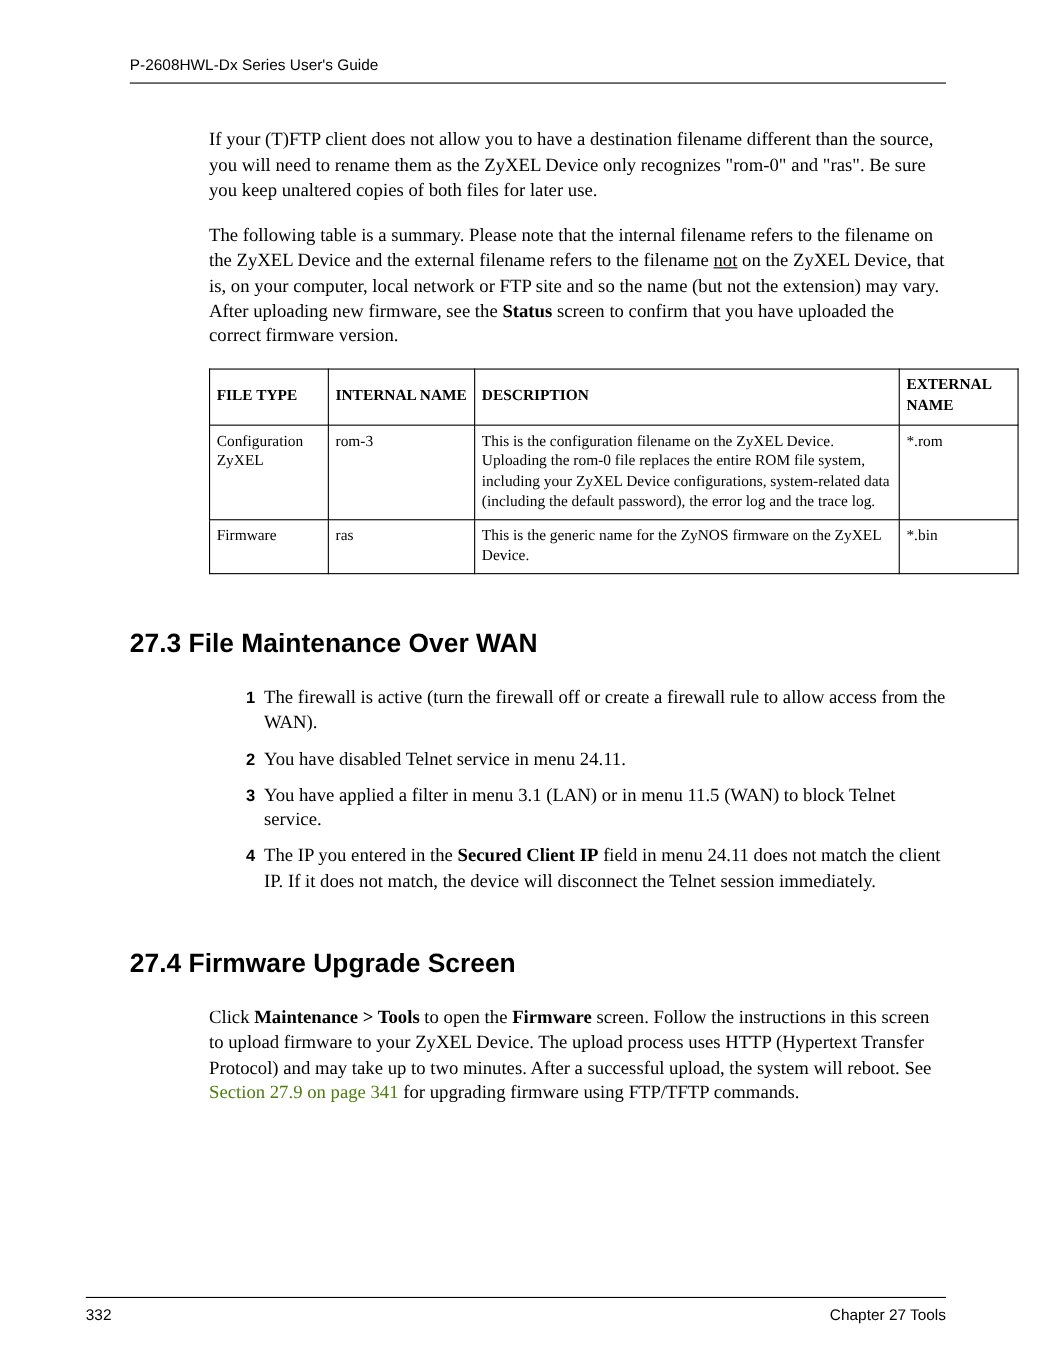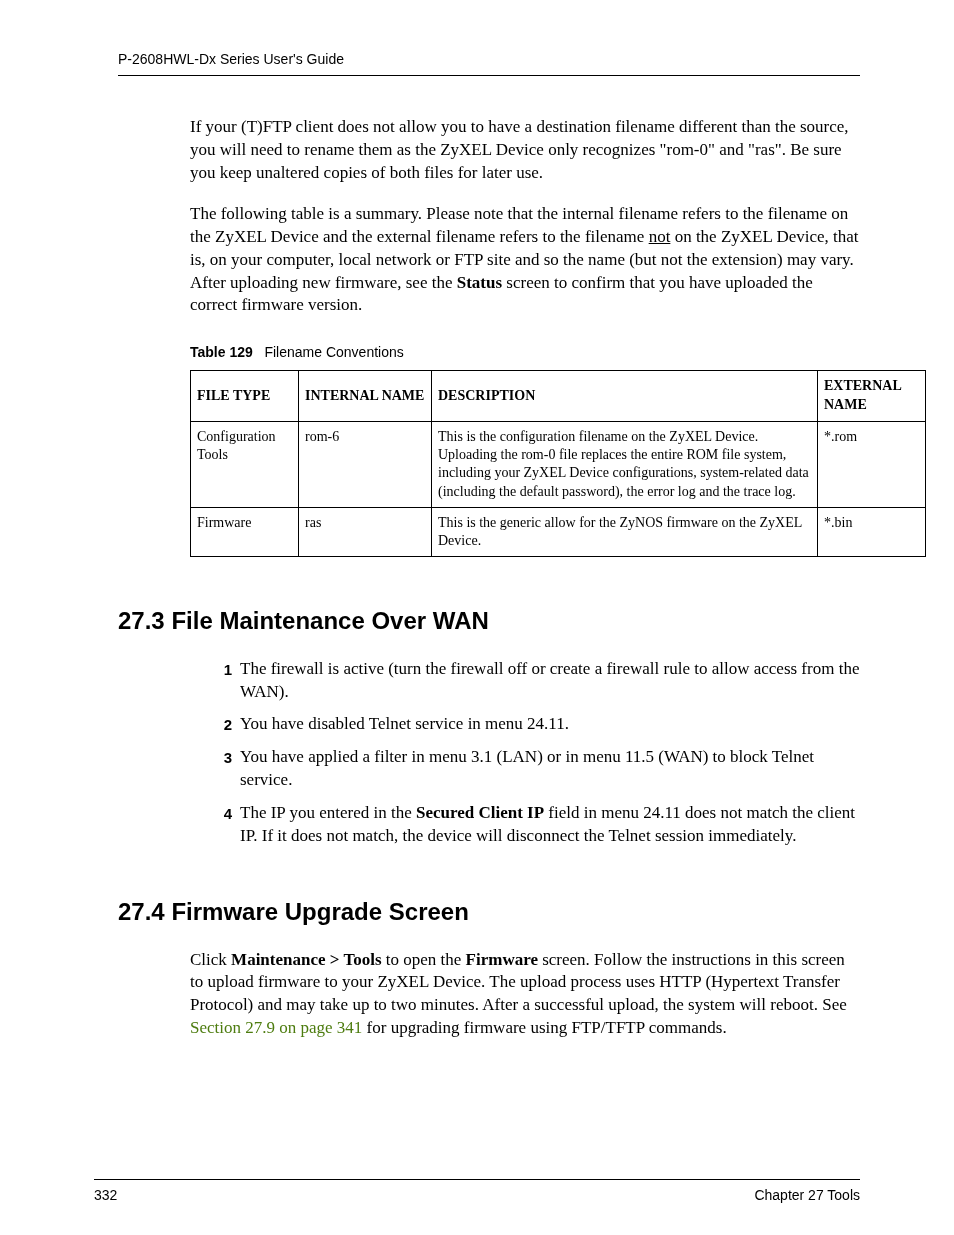--- a/index.html
+++ b/index.html
@@ -103,21 +103,21 @@
     flex: 1;
   }
   .para-plain {
     margin: 0;
   }
   .link {
     color: #4d7c0f;
   }
   .footer {
     position: absolute;
-    left: 94px;
+    left: 78px;
     right: 94px;
     bottom: 30px;
   }
   .footer-rule {
     border: none;
     border-top: 1.4px solid #000;
     margin: 0 0 6px 0;
   }
   .footer-row {
     display: flex;
@@ -136,44 +136,41 @@
 
   <div class="body-block">
 
 
     <p class="para">If your (T)FTP client does not allow you to have a destination filename different than the source, you will need to rename them as the ZyXEL Device only recognizes "rom-0" and "ras". Be sure you keep unaltered copies of both files for later use.</p>
 
     <p class="para">
       <span>The following table is a summary. Please note that the internal filename refers to the filename on the ZyXEL Device and the external filename refers to the filename </span><span class="underline">not</span><span> on the ZyXEL Device, that is, on your computer, local network or FTP site and so the name (but not the extension) may vary. After uploading new firmware, see the </span><strong>Status</strong><span> screen to confirm that you have uploaded the correct firmware version.</span>
     </p>
 
-    <div class="table-caption">
-      <span class="caption-bold">Table 129</span>&nbsp;&nbsp;&nbsp;<span>Filename Conventions</span>
-    </div>
 
     <table class="filetable">
       <thead>
         <tr>
           <th style="width:95px">FILE TYPE</th>
           <th style="width:120px">INTERNAL NAME</th>
           <th>DESCRIPTION</th>
           <th style="width:95px">EXTERNAL NAME</th>
         </tr>
       </thead>
       <tbody>
         <tr>
-          <td>Configuration Tools</td>
-          <td>rom-6</td>
+          <td>Configuration ZyXEL</td>
+          <td>rom-3</td>
           <td>This is the configuration filename on the ZyXEL Device. Uploading the rom-0 file replaces the entire ROM file system, including your ZyXEL Device configurations, system-related data (including the default password), the error log and the trace log.</td>
           <td>*.rom</td>
         </tr>
         <tr>
           <td>Firmware</td>
           <td>ras</td>
-          <td>This is the generic allow for the ZyNOS firmware on the ZyXEL Device.</td>
+          <td>This is the generic name for the ZyNOS firmware on the ZyXEL Device.</td>
           <td>*.bin</td>
         </tr>
       </tbody>
     </table>
   </div>
 
   <h2 class="section-heading">27.3  File Maintenance Over WAN</h2>
 
   <div class="body-block">
 

